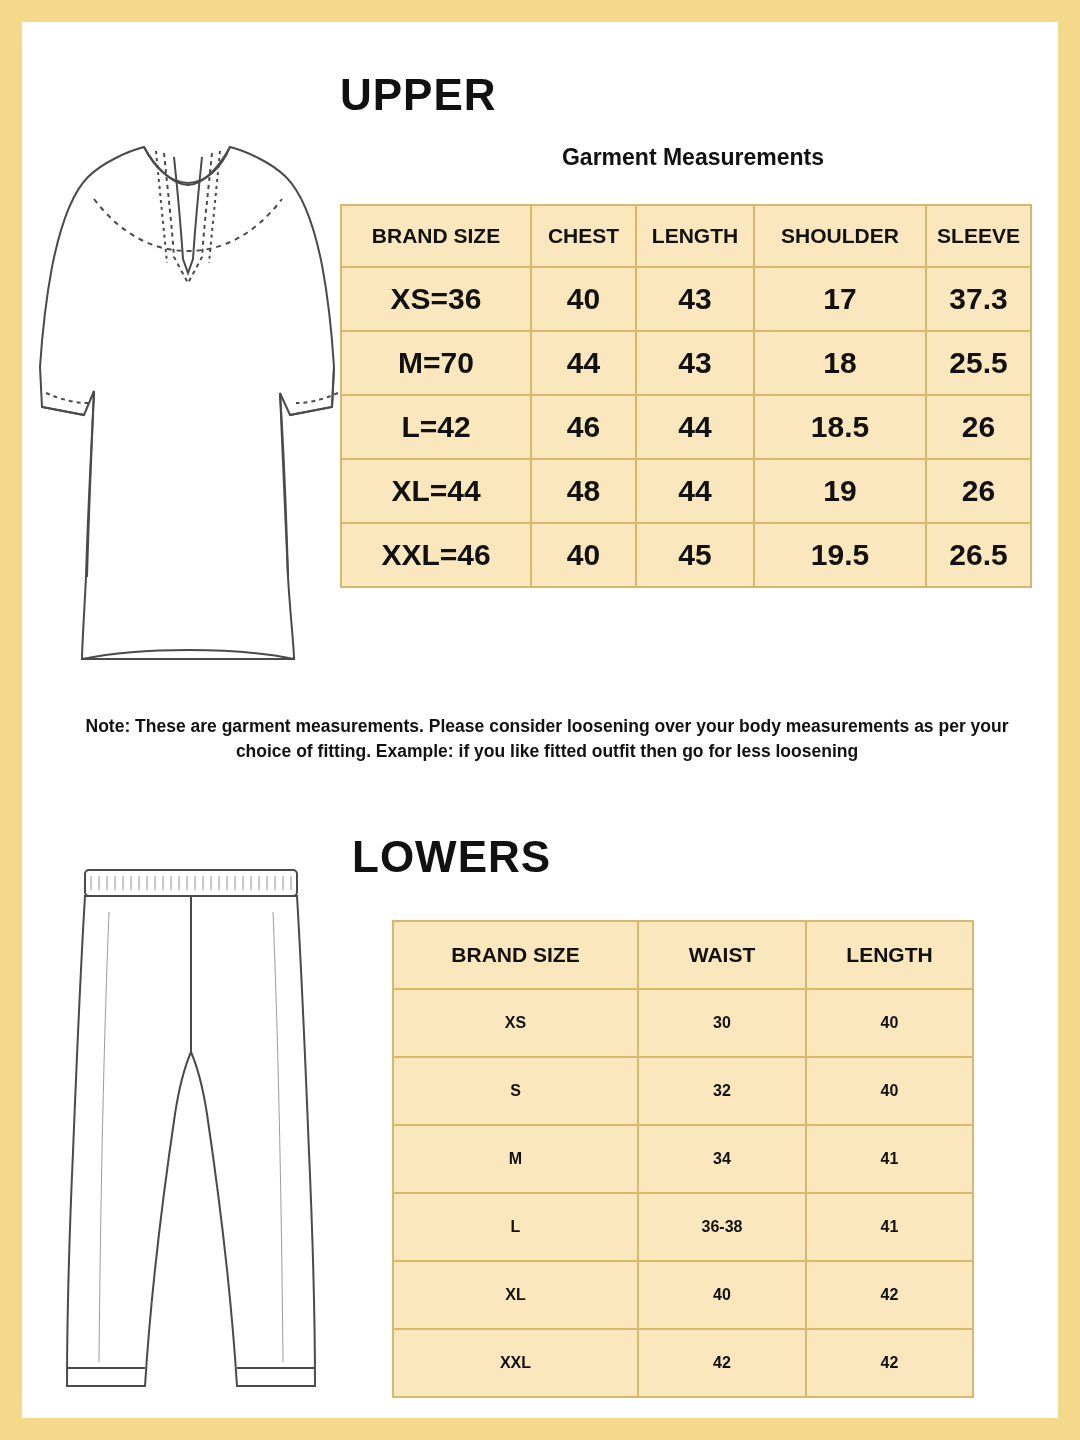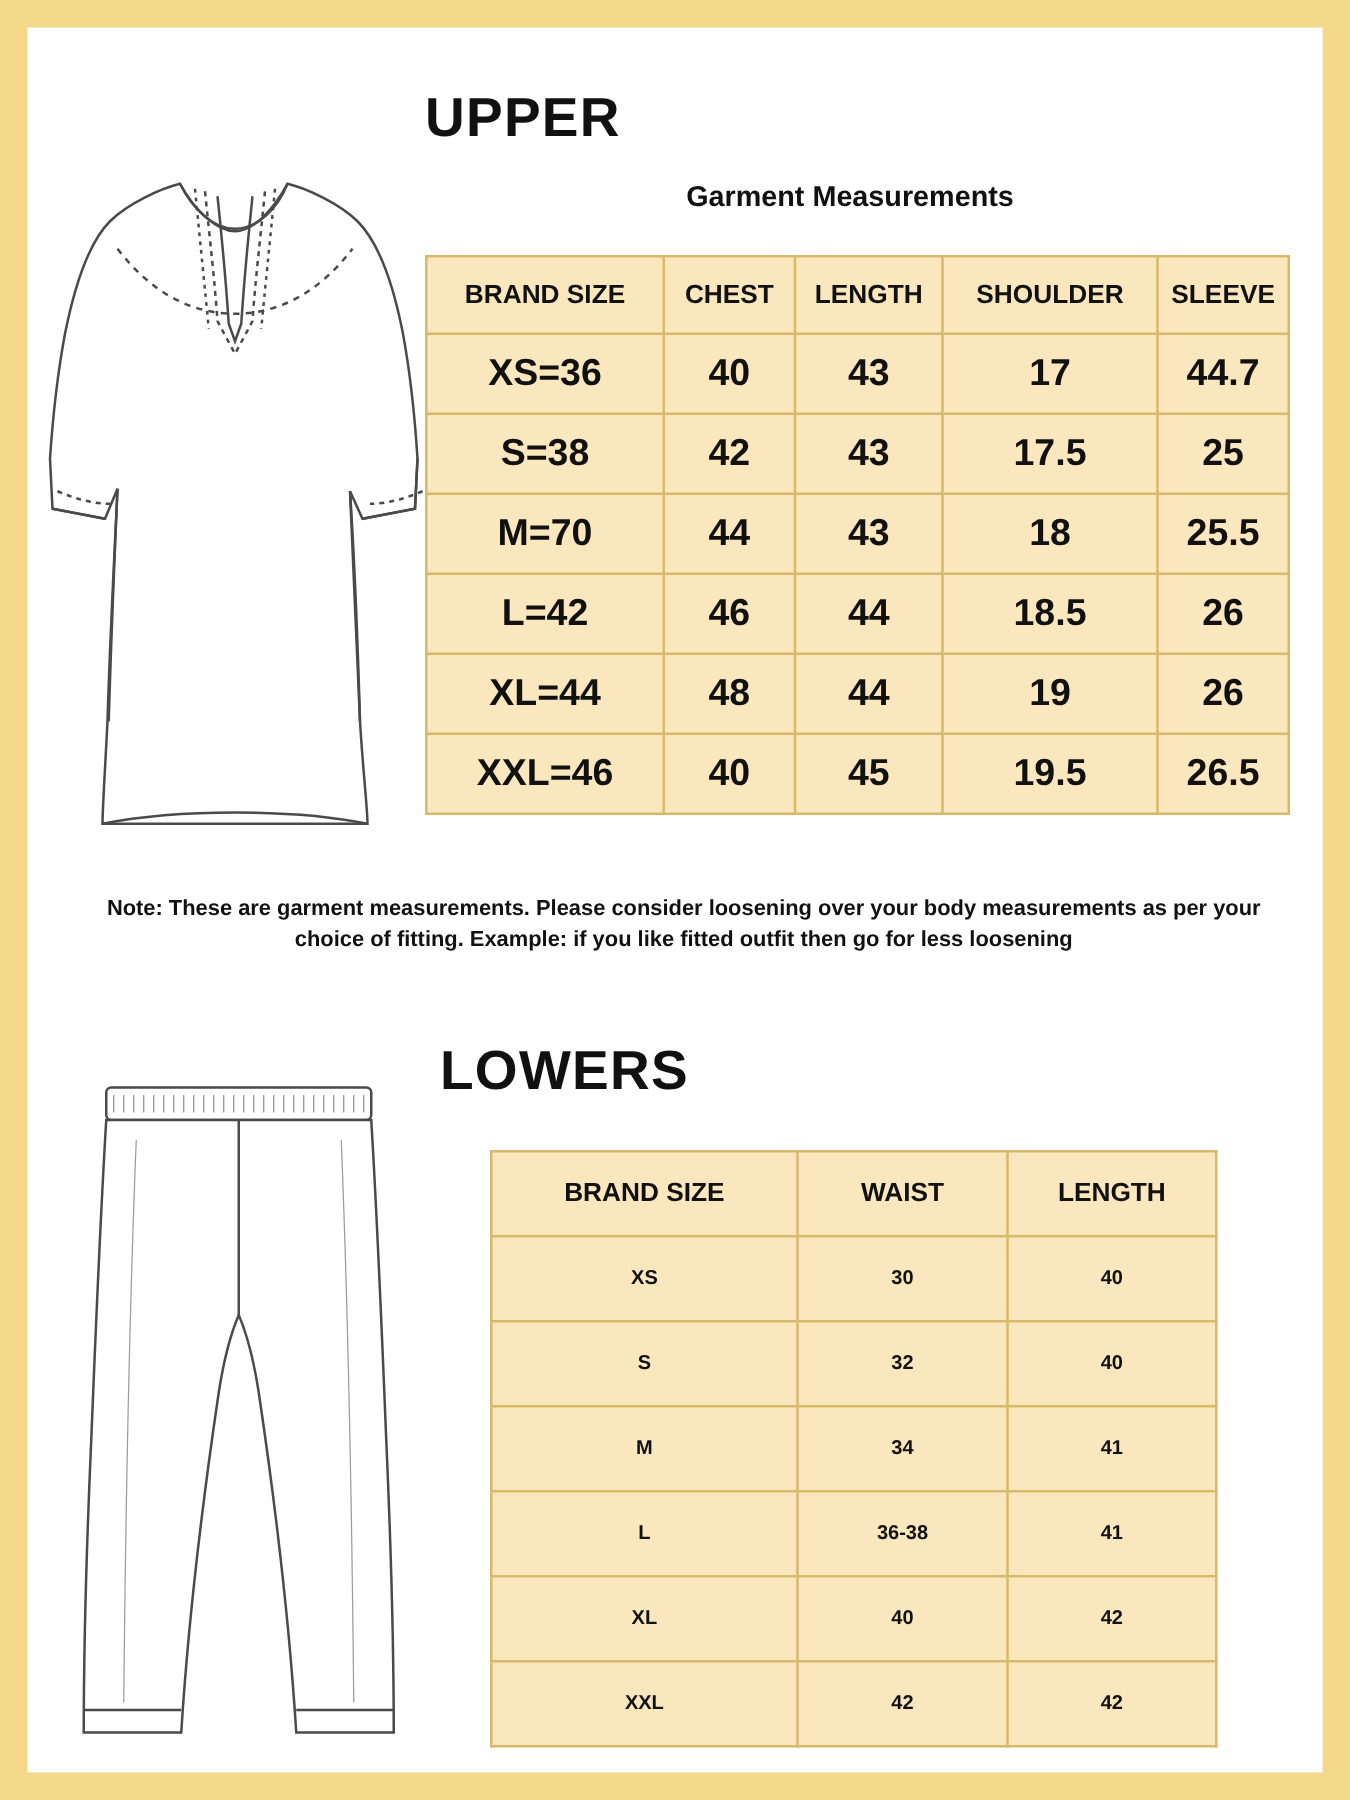--- a/index.html
+++ b/index.html
@@ -45,21 +45,21 @@
     color: #111111;
   }
   #upper-title {
     position: absolute;
     left: 318px;
     top: 48px;
     width: 680px;
   }
   #upper-subtitle {
     position: absolute;
-    left: 318px;
+    left: 331px;
     top: 122px;
     width: 680px;
   }
 
   table {
     border-collapse: collapse;
     table-layout: fixed;
   }
   table td, table th {
     border: 2px solid #d8b96a;
@@ -194,28 +194,21 @@
           <th>SHOULDER</th>
           <th>SLEEVE</th>
         </tr>
       </thead>
       <tbody>
         <tr>
           <td>XS=36</td>
           <td>40</td>
           <td>43</td>
           <td>17</td>
-          <td>44.7</td>
-        </tr>
-        <tr>
-          <td>S=38</td>
-          <td>42</td>
-          <td>43</td>
-          <td>17.5</td>
-          <td>25</td>
+          <td>37.3</td>
         </tr>
         <tr>
           <td>M=70</td>
           <td>44</td>
           <td>43</td>
           <td>18</td>
           <td>25.5</td>
         </tr>
         <tr>
           <td>L=42</td>

